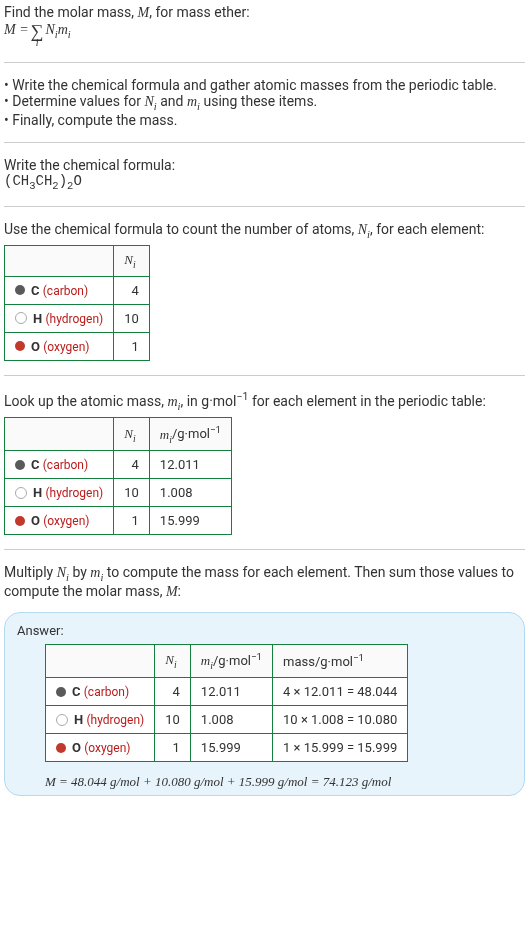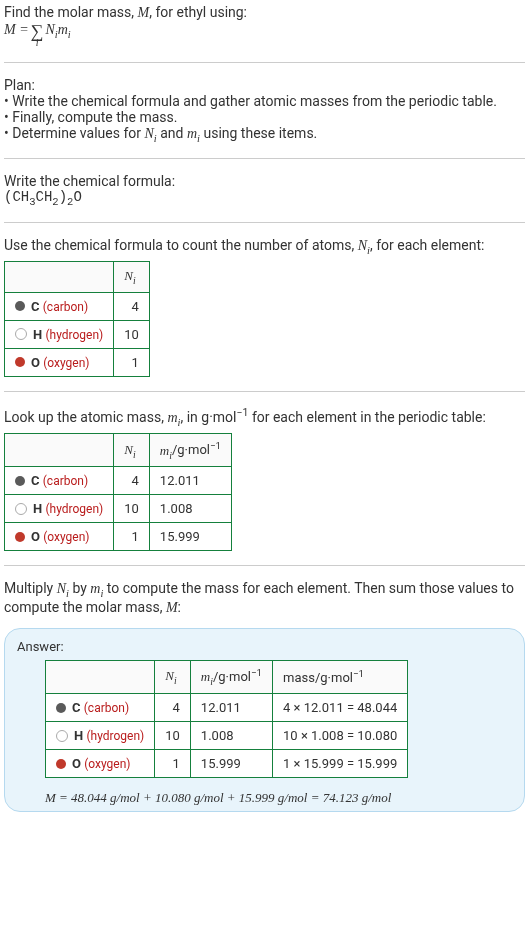--- a/index.html
+++ b/index.html
@@ -109,43 +109,42 @@
     }
     .chem {
       font-family: Liberation Mono, monospace;
     }
   </style>
 </head>
 <body>
 
 <div class="section">
   <div>
-    <span>Find the molar mass, </span><span class="formula">M</span><span>, for ethyl using:</span>
+    <span>Find the molar mass, </span><span class="formula">M</span><span>, for mass ether:</span>
   </div>
   <div class="sigma-expr">
     <span>M = </span>
     <span class="sigma-col">
       <span class="sigma-sym">∑</span>
       <span class="sigma-sub">i</span>
     </span>
     <span>
       <span class="formula">N</span><span class="sub formula">i</span><span class="formula">m</span><span class="sub formula">i</span>
     </span>
   </div>
 </div>
 
 <hr>
 
 <div class="section">
-  <div>Plan:</div>
   <div>• Write the chemical formula and gather atomic masses from the periodic table.</div>
+  <div>
+    <span>• Determine values for </span><span class="formula"><span>N</span><span class="sub">i</span></span><span> and </span><span class="formula"><span>m</span><span class="sub">i</span></span><span> using these items.</span>
+  </div>
   <div>• Finally, compute the mass.</div>
-  <div>
-    <span>• Determine values for </span><span class="formula"><span>N</span><span class="sub">i</span></span><span> and </span><span class="formula"><span>m</span><span class="sub">i</span></span><span> using these items.</span>
-  </div>
 </div>
 
 <hr>
 
 <div class="section">
   <div>Write the chemical formula:</div>
   <div class="chem">
     <span>(CH</span><span class="sub">3</span><span>CH</span><span class="sub">2</span><span>)</span><span class="sub">2</span><span>O</span>
   </div>
 </div>

